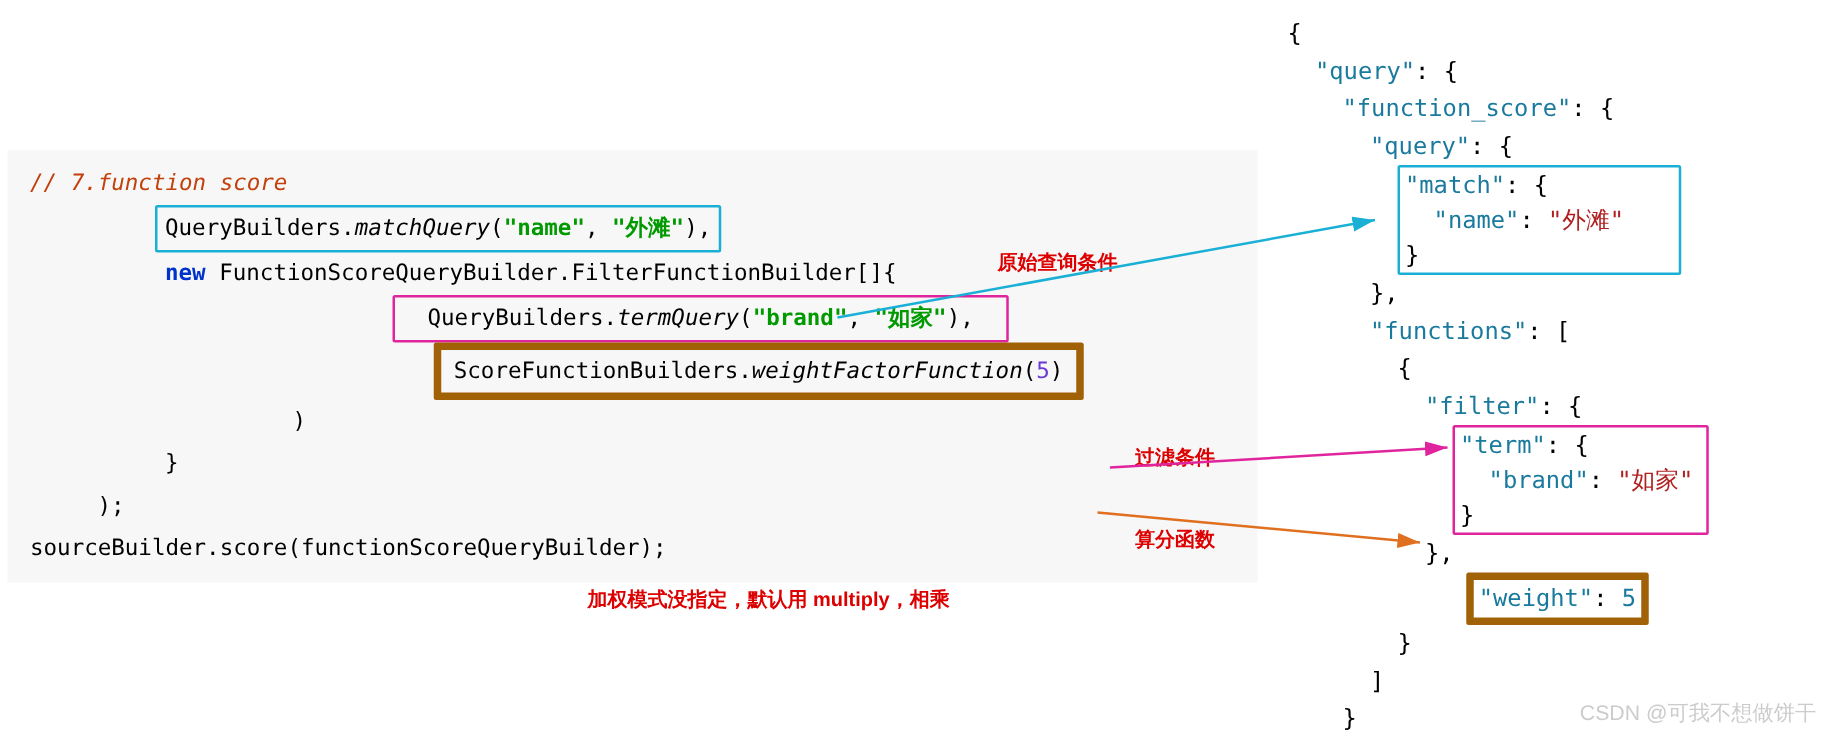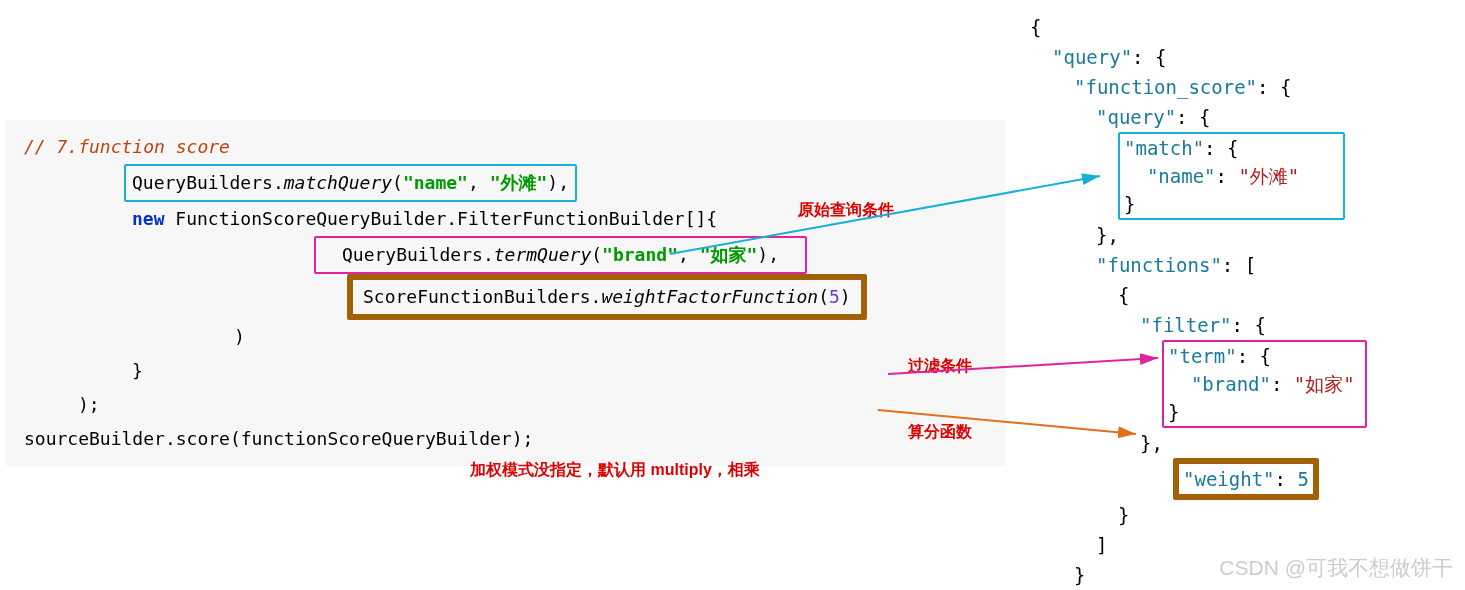--- a/index.html
+++ b/index.html
@@ -45,21 +45,21 @@
   .annot { color: #d00; font-weight: bold; font-size: 16px; font-family: "Microsoft YaHei", sans-serif; }
   .box-cyan { border: 2px solid #1ab0d6; display: inline-block; border-radius: 2px; }
   .box-magenta { border: 2px solid #e0249e; display: inline-block; border-radius: 2px; }
   .box-orange { border: 6px solid #a16207; display: inline-block; border-radius: 2px; margin-left: 33px; }
   .watermark {
     position: absolute;
     right: 12px;
     bottom: 8px;
     color: #ccc;
     font-family: "Microsoft YaHei", sans-serif;
-    font-size: 21px;
+    font-size: 17px;
   }
   svg.arrows {
     position: absolute;
     left: 0;
     top: 0;
     width: 1465px;
     height: 590px;
     pointer-events: none;
   }
 </style>
@@ -88,21 +88,21 @@
   </div>
   <div style="padding-left:210px;">)</div>
   <div style="padding-left:108px;">}</div>
   <div style="padding-left:54px;">);</div>
   <div>sourceBuilder.score(functionScoreQueryBuilder);</div>
 </div>
 
 <span class="annot" style="position:absolute; left:798px; top:200px;">原始查询条件</span>
 <span class="annot" style="position:absolute; left:908px; top:356px;text-align:right;">过滤条件</span>
 <span class="annot" style="position:absolute; left:908px; top:422px;">算分函数</span>
-<span class="annot" style="position:absolute; left:470px; top:460px;">加权模式没指定，默认用 multiply，相乘</span>
+<span class="annot" style="position:absolute; left:470px; top:470px;">加权模式没指定，默认用 multiply，相乘</span>
 
 <div class="right-panel">
   <div>{</div>
   <div style="padding-left:22px;"><span class="json-key">"query"</span>: {</div>
   <div style="padding-left:44px;"><span class="json-key">"function_score"</span>: {</div>
   <div style="padding-left:66px;"><span class="json-key">"query"</span>: {</div>
   <div style="padding-left:88px;">
     <span class="box-cyan" style="padding:0 44px 0 4px; line-height:28px;">
       <span class="json-key">"match"</span>: {<br>
       &nbsp;&nbsp;<span class="json-key">"name"</span>: <span class="json-str">"外滩"</span><br>

